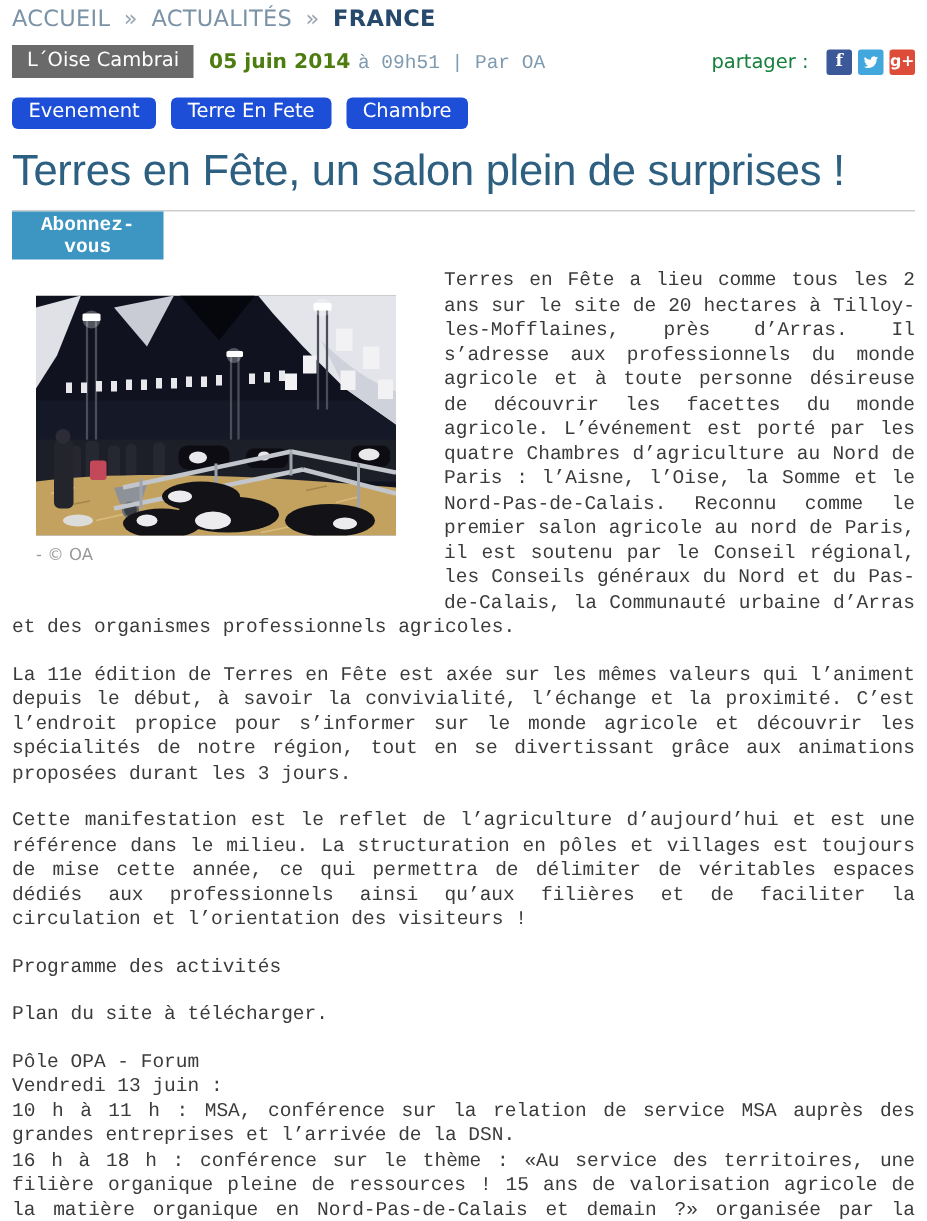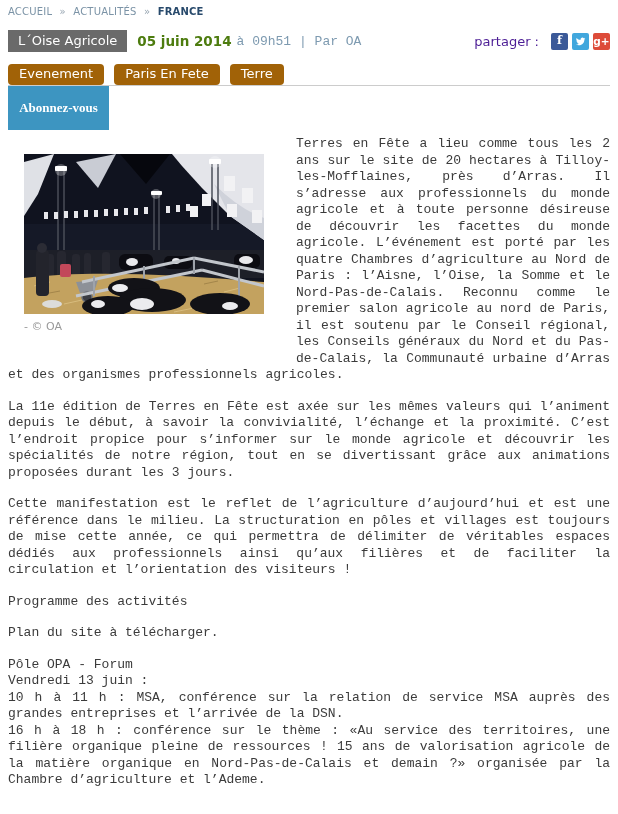--- a/index.html
+++ b/index.html
@@ -1,47 +1,47 @@
 <!DOCTYPE html>
 <html lang="fr"><head>
 <meta charset="utf-8">
 <style>
   html,body{margin:0;padding:0;background:#ffffff;}
   body{width:618px;font-family:"DejaVu Sans",sans-serif;-webkit-font-smoothing:antialiased;}
   .page{padding:4px 8px 10px 8px;}
 
   
-  .breadcrumb{font-size:10px;letter-spacing:.2px;line-height:16px;}
+  .breadcrumb{font-size:15px;letter-spacing:.2px;line-height:16px;}
   .breadcrumb .crumb{color:#7b93a6;text-decoration:none;cursor:pointer;}
   .breadcrumb .sep{color:#97a5b1;margin:0 4px;}
   .breadcrumb .current{color:#27496b;font-weight:bold;}
 
   
   .byline{margin-top:10px;display:flex;align-items:center;font-size:13px;}
   .source-badge{background:#6a6a6a;color:#fff;padding:3px 10px 4px;cursor:pointer;}
   .date{color:#4d7c0f;font-weight:bold;margin-left:10px;font-size:13.5px;}
   .meta{color:#7d9ab0;margin-left:5px;font-family:Liberation Mono, monospace;}
   .share{margin-left:auto;display:flex;align-items:center;}
-  .share-label{color:#4c1d95;margin-right:8px;}
+  .share-label{color:#15803d;margin-right:8px;}
   .share-icon{width:17px;height:17px;border-radius:2px;margin-left:4px;display:flex;align-items:center;justify-content:center;color:#fff;font-size:11.5px;font-weight:bold;text-decoration:none;cursor:pointer;line-height:1;}
   .share-icon.fb{background:#3b5998;font-family:"DejaVu Serif",serif;}
   .share-icon.tw{background:#41a7dd;}
   .share-icon.gp{background:#dd4b39;font-size:10.5px;}
 
   
   .tags{margin-top:11px;}
-  .tag{display:inline-block;background:#a16207;color:#fff;font-size:13px;padding:2px 11px 4px;border-radius:4px;margin-right:5px;cursor:pointer;}
+  .tag{display:inline-block;background:#1d4ed8;color:#fff;font-size:13px;padding:2px 11px 4px;border-radius:4px;margin-right:5px;cursor:pointer;}
 
   
   h1.title{font-family:"Liberation Sans",sans-serif;font-weight:normal;color:#2d5f80;font-size:29px;line-height:34px;margin:11px 0 9px 0;letter-spacing:-.2px;}
   .lead{font-size:14.5px;font-weight:bold;color:#173a5e;line-height:19px;margin:0 0 8px 0;}
 
   
   .subscribe-row{border-top:1px solid #cccccc;}
-  .subscribe-btn{display:block;background:#3d95c1;color:#fff;border:none;font-family:Liberation Serif, serif;font-size:13px;font-weight:bold;width:101px;height:44px;cursor:pointer;}
+  .subscribe-btn{display:block;background:#3d95c1;color:#fff;border:none;font-family:Liberation Mono, monospace;font-size:13px;font-weight:bold;width:101px;height:32px;cursor:pointer;}
 
   
   .article-body{margin-top:6px;font-size:13px;color:#3b3b3b;line-height:16.5px;}
   .par{margin:0 0 15px 0;text-align:justify;font-family:Liberation Mono, monospace;}
   .par.multi{white-space:pre-line;}
   .par.clear{clear:left;}
   figure.photo{float:left;width:240px;margin:2px 16px 2px 0;padding:16px;}
   figure.photo svg{display:block;}
   figcaption{font-size:11px;color:#999;margin-top:5px;}
 </style>
@@ -52,41 +52,42 @@
 
   <div class="breadcrumb">
     <a class="crumb">ACCUEIL</a>
     <span class="sep">»</span>
     <a class="crumb">ACTUALITÉS</a>
     <span class="sep">»</span>
     <span class="current">FRANCE</span>
   </div>
 
   <div class="byline">
-    <span class="source-badge">L´Oise Agricole</span>
+    <span class="source-badge">L´Oise Cambrai</span>
     <span class="date">05 juin 2014</span>
     <span class="meta">à 09h51 | Par OA</span>
     <span class="share">
       <span class="share-label">partager :</span>
       <a class="share-icon fb">f</a>
       <a class="share-icon tw">
         <svg viewBox="0 0 16 16" width="11" height="11" aria-hidden="true">
           <path fill="#ffffff" d="M15 3.5c-.5.25-1.1.4-1.6.5.6-.35 1-.9 1.2-1.55-.55.35-1.15.6-1.8.72A2.8 2.8 0 0 0 8 5.2c0 .22.02.44.07.64A8 8 0 0 1 2.2 2.9a2.8 2.8 0 0 0 .87 3.76 2.7 2.7 0 0 1-1.27-.35v.03a2.8 2.8 0 0 0 2.25 2.77c-.23.06-.48.1-.73.1-.18 0-.35-.02-.52-.05a2.8 2.8 0 0 0 2.63 1.95A5.6 5.6 0 0 1 1.3 12.3 8 8 0 0 0 5.6 13.5c5.2 0 8.04-4.3 8.04-8.04v-.37c.55-.4 1.03-.9 1.36-1.46z"></path>
         </svg>
       </a>
       <a class="share-icon gp">g+</a>
     </span>
   </div>
 
   <div class="tags">
     <span class="tag">Evenement</span>
-    <span class="tag">Paris En Fete</span>
-    <span class="tag">Terre</span>
-  </div>
-
+    <span class="tag">Terre En Fete</span>
+    <span class="tag">Chambre</span>
+  </div>
+
+  <h1 class="title">Terres en Fête, un salon plein de surprises !</h1>
 
   <div class="subscribe-row">
     <button class="subscribe-btn">Abonnez-vous</button>
   </div>
 
   <div class="article-body">
 
     <figure class="photo">
       <svg width="240" height="160" viewBox="0 0 240 160" aria-hidden="true">
         <rect width="240" height="160" fill="#10131f"></rect>

